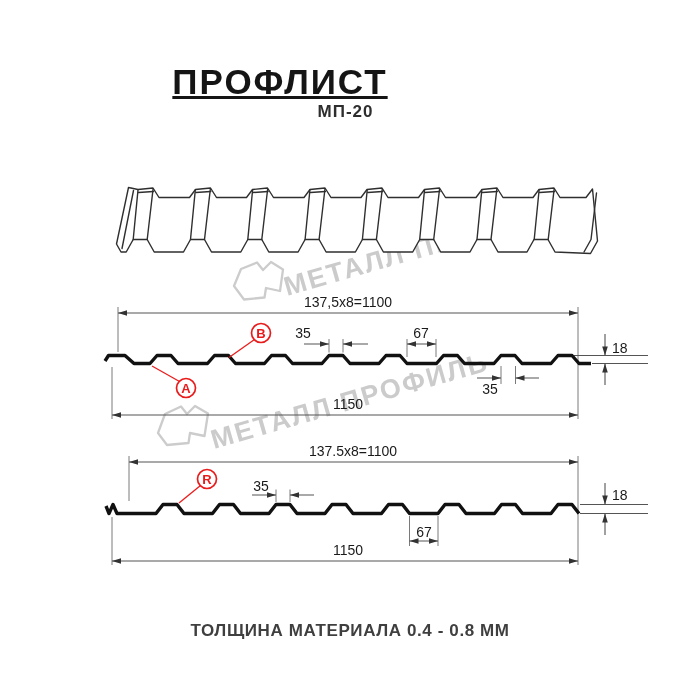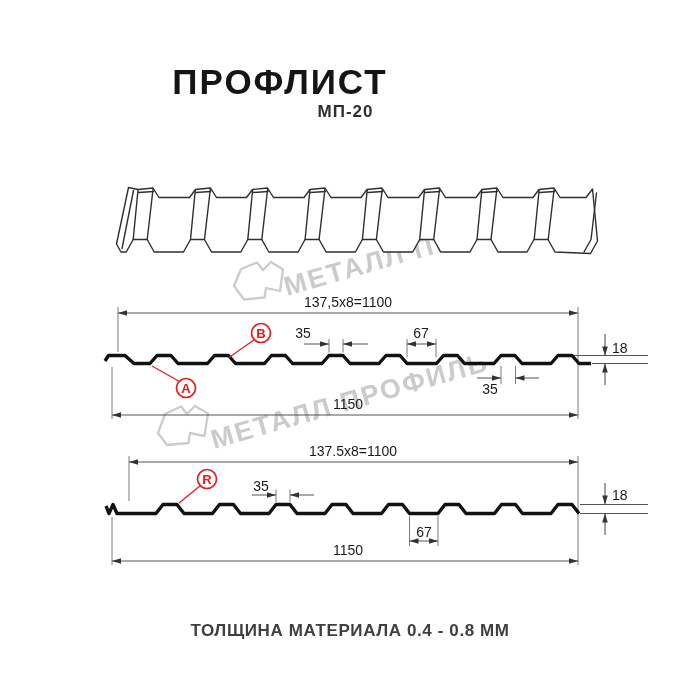--- a/index.html
+++ b/index.html
@@ -1,19 +1,19 @@
 <!DOCTYPE html>
 <html><head>
 <meta charset="utf-8">
 <style>
   html,body{margin:0;padding:0;background:#ffffff;}
   .page{position:relative;width:700px;height:700px;background:#ffffff;overflow:hidden;
         font-family:"Liberation Sans",sans-serif;}
   .title{position:absolute;top:62px;left:0;width:560px;text-align:center;
-         font-size:35px;font-weight:700;letter-spacing:2px;color:#151515;}
+         font-size:35px;font-weight:700;letter-spacing:2px;color:#151515;text-decoration:underline;}
   .subtitle{position:absolute;top:102px;left:0;width:691px;text-align:center;
          font-size:17px;font-weight:700;letter-spacing:1px;color:#2e2e2e;}
   .footer{position:absolute;top:621px;left:0;width:700px;text-align:center;
          font-size:17px;font-weight:700;letter-spacing:0.6px;color:#3f3f3f;}
   svg.drawing{position:absolute;left:0;top:0;width:700px;height:700px;}
   .prof{fill:none;stroke:#111111;stroke-width:3.4;stroke-linejoin:round;}
   .thin{fill:none;stroke:#555555;stroke-width:1.1;}
   .ext{fill:none;stroke:#7a7a7a;stroke-width:1;}
   .ah{fill:#333333;stroke:none;}
   .p3{fill:#ffffff;stroke:#2f2f2f;stroke-width:1.4;stroke-linejoin:round;}

